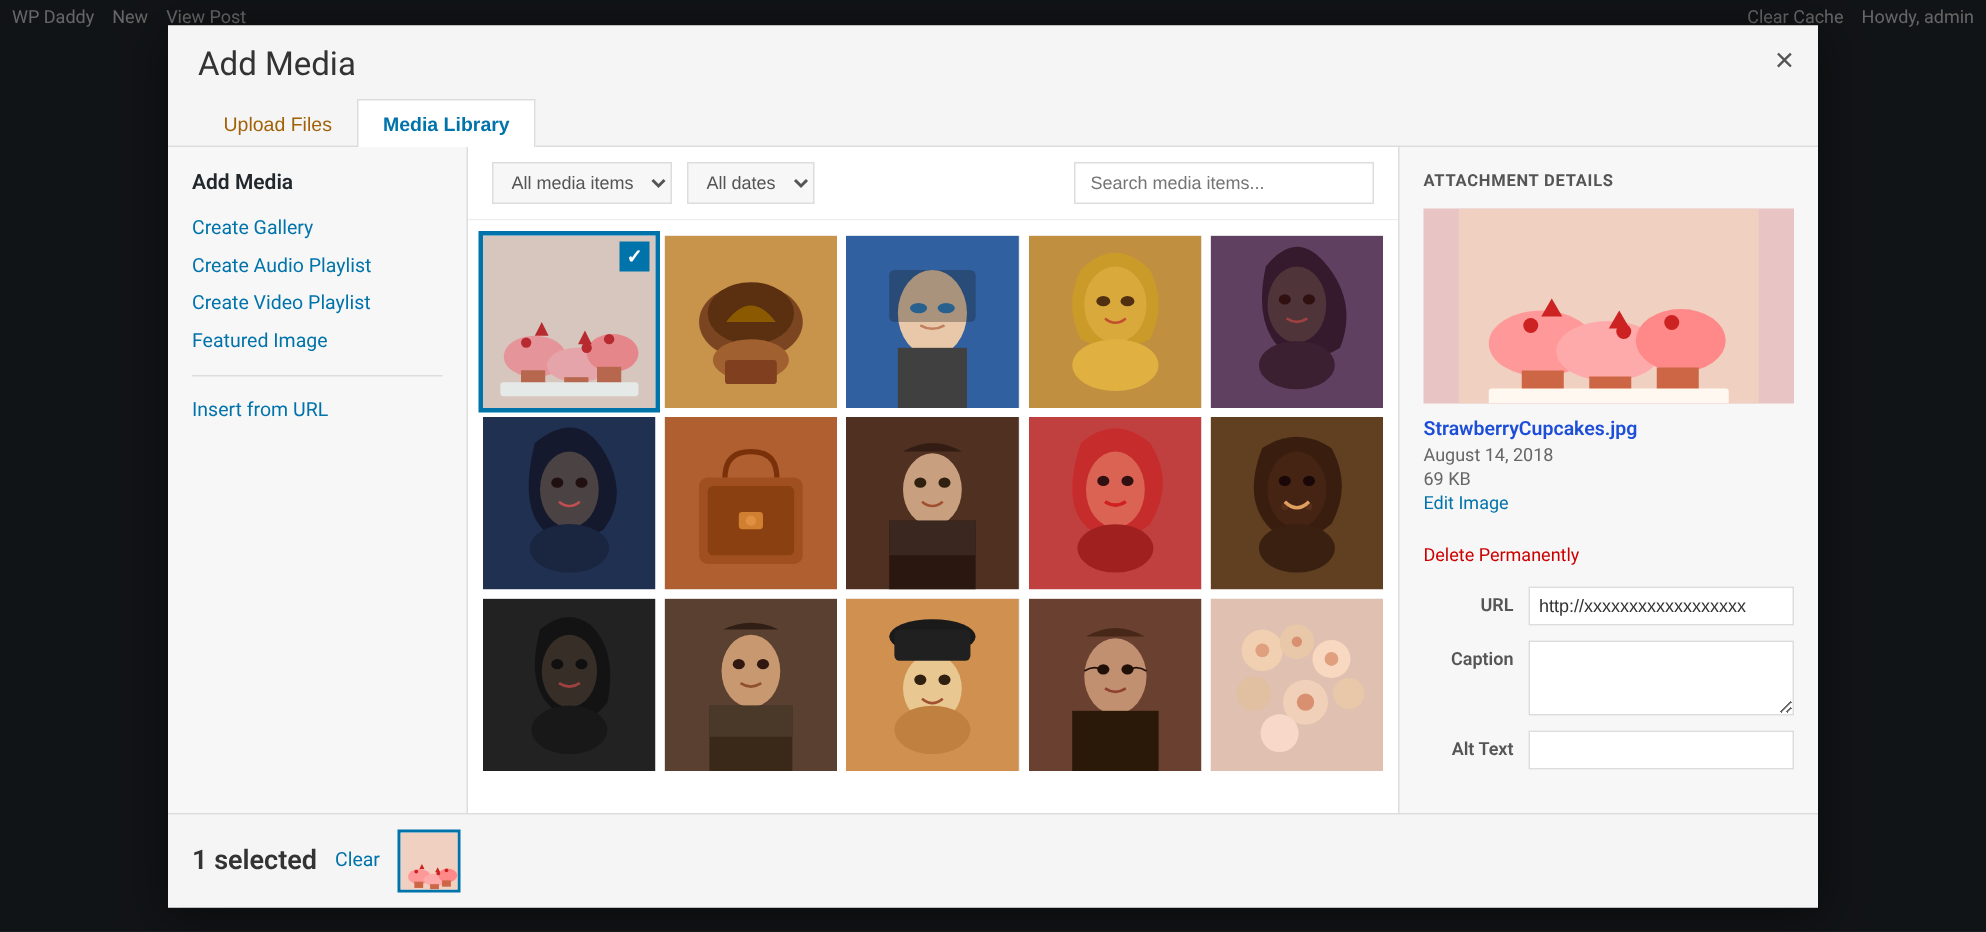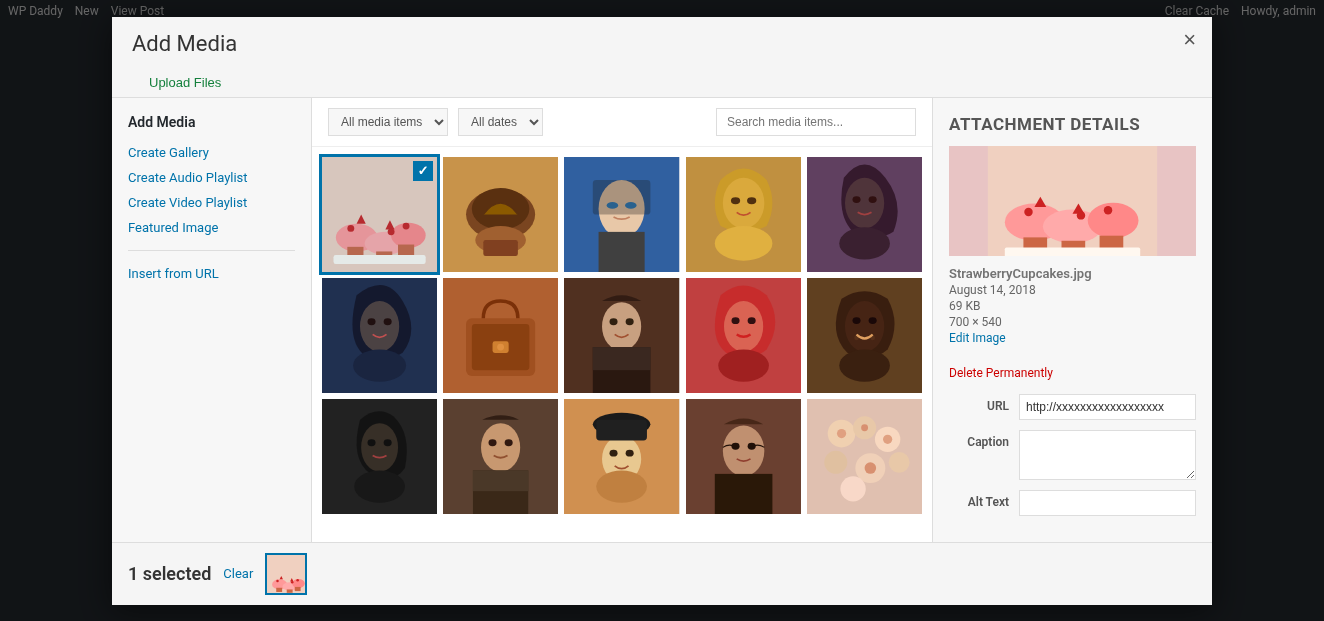--- a/index.html
+++ b/index.html
@@ -75,21 +75,21 @@
 
     .modal-tab.active {
       background: #fff;
       border-color: #ddd;
       border-bottom-color: #fff;
       color: #0073aa;
       font-weight: 600;
     }
 
     .modal-tab:not(.active) {
-      color: #15803d;
+      color: #a16207;
     }
 
     .modal-close {
       position: absolute;
       top: 12px;
       right: 16px;
       font-size: 22px;
       cursor: pointer;
       color: #555;
       background: none;
@@ -228,32 +228,32 @@
       min-width: 280px;
       border-left: 1px solid #ddd;
       background: #f7f7f7;
       display: flex;
       flex-direction: column;
       padding: 16px;
       overflow-y: auto;
     }
 
     .attachment-title {
-      font-size: 17px;
+      font-size: 11px;
       font-weight: 700;
       letter-spacing: 0.5px;
       color: #555;
       text-transform: uppercase;
       margin-bottom: 12px;
     }
 
     .attachment-filename {
       font-size: 13px;
       font-weight: 600;
-      color: #737373;
+      color: #1d4ed8;
       margin-bottom: 2px;
       word-break: break-all;
     }
 
     .attachment-meta {
       font-size: 12px;
       color: #666;
       margin-bottom: 2px;
     }
 
@@ -362,20 +362,21 @@
 </div>
 
 <div class="overlay">
   <div class="modal">
 
     <div class="modal-header">
       <div>
         <div class="modal-title">Add Media</div>
         <div class="modal-tabs">
           <button class="modal-tab">Upload Files</button>
+          <button class="modal-tab active">Media Library</button>
         </div>
       </div>
       <button class="modal-close">×</button>
     </div>
 
     <div class="modal-body">
 
       <div class="sidebar">
         <div class="sidebar-title">Add Media</div>
         <a class="sidebar-link">Create Gallery</a>
@@ -619,21 +620,20 @@
             <circle cx="48" cy="78" r="5" fill="#cc2222"></circle>
             <circle cx="110" cy="82" r="5" fill="#cc2222"></circle>
             <circle cx="142" cy="76" r="5" fill="#cc2222"></circle>
             <rect x="20" y="120" width="160" height="12" fill="#fff8f0" rx="2"></rect>
           </svg>
         </div>
 
         <div class="attachment-filename">StrawberryCupcakes.jpg</div>
         <div class="attachment-meta">August 14, 2018</div>
         <div class="attachment-meta">69 KB</div>
-        <div class="attachment-meta">700 × 540</div>
         <a class="attachment-link">Edit Image</a>
         <a class="attachment-link delete">Delete Permanently</a>
 
         <div class="attachment-fields">
           <div class="field-row">
             <div class="field-label">URL</div>
             <input class="field-input" type="text" value="http://xxxxxxxxxxxxxxxxxx" style="">
           </div>
           <div class="field-row">
             <div class="field-label">Caption</div>

